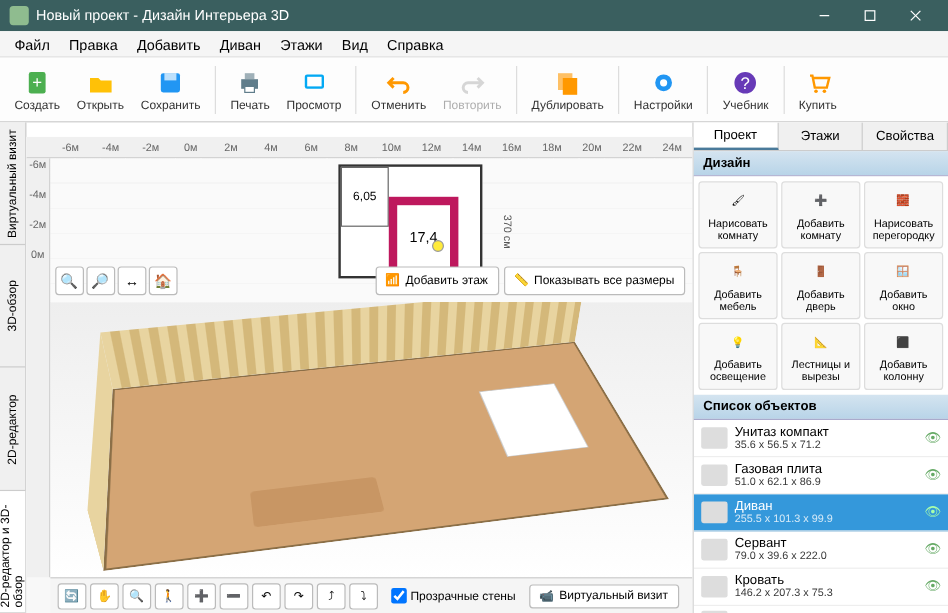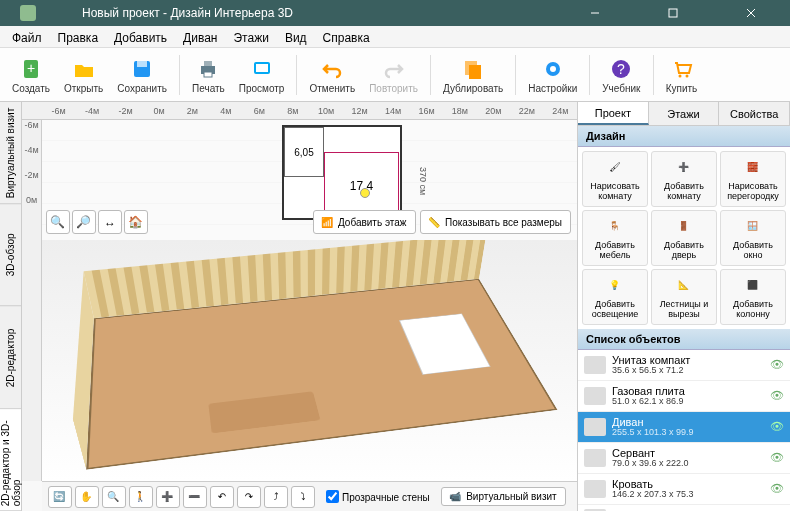--- a/index.html
+++ b/index.html
@@ -1,47 +1,47 @@
 <!DOCTYPE html>
 <html><head>
 <meta charset="utf-8">
 <style>
 * { margin: 0; padding: 0; box-sizing: border-box; font-family: Arial, sans-serif; }
 body { width: 790px; height: 511px; overflow: hidden; background: #fff; }
 
-.titlebar { height: 26px; background: #3a5f5f; color: #fff; display: flex; align-items: center; padding: 0 20px; font-size: 12px; gap: 40px; }
+.titlebar { height: 26px; background: #3a5f5f; color: #fff; display: flex; align-items: center; padding: 0 8px; font-size: 12px; }
 .titlebar .app-icon { width: 16px; height: 16px; background: #8fbc8f; border-radius: 3px; margin-right: 6px; }
 .titlebar .spacer { flex: 1; }
 .titlebar .winbtn { width: 38px; height: 26px; display: flex; align-items: center; justify-content: center; cursor: pointer; }
 
 .menubar { height: 22px; background: #f5f5f5; border-bottom: 1px solid #ddd; display: flex; align-items: flex-end; padding: 0 4px; font-size: 12px; }
 .menubar span { padding: 2px 8px; cursor: pointer; }
 
 .toolbar { height: 54px; background: #fdfdfd; border-bottom: 1px solid #ccc; display: flex; align-items: center; padding: 0 6px; gap: 2px; }
 .toolbtn { display: flex; flex-direction: column; align-items: center; justify-content: center; padding: 2px 6px; font-size: 10px; color: #333; cursor: pointer; border-radius: 3px; min-width: 44px; }
 .toolbtn.disabled { opacity: 0.4; }
 .toolbtn .ticon { width: 26px; height: 26px; margin-bottom: 1px; display: flex; align-items: center; justify-content: center; }
 .toolsep { width: 1px; height: 40px; background: #ddd; margin: 0 4px; }
 
 .main { display: flex; height: calc(511px - 26px - 22px - 54px); }
 
 .sidetabs { width: 22px; background: #f0f0f0; border-right: 1px solid #ccc; display: flex; flex-direction: column; }
 .sidetab { flex: 1; writing-mode: vertical-rl; transform: rotate(180deg); display: flex; align-items: center; justify-content: center; font-size: 10px; border-top: 1px solid #ccc; cursor: pointer; padding: 4px 0; }
 .sidetab.active { background: #fff; }
 
-.viewport { flex: 1; position: relative; background: #f8f8f8; overflow: hidden; }
+.viewport { flex: 1; position: relative; background: #f8f8f8; overflow: hidden; margin-top: 12px; }
 .ruler-h { height: 18px; background: #f0f0f0; border-bottom: 1px solid #ccc; display: flex; font-size: 9px; color: #666; align-items: center; padding-left: 20px; }
 .ruler-h span { width: 35px; text-align: center; }
 .ruler-v { position: absolute; left: 0; top: 18px; width: 20px; bottom: 30px; background: #f0f0f0; border-right: 1px solid #ccc; font-size: 9px; color: #666; display: flex; flex-direction: column; justify-content: flex-start; }
 .ruler-v span { height: 25px; text-align: center; }
 
 .canvas2d { position: absolute; left: 20px; top: 18px; right: 0; height: 120px; background: repeating-linear-gradient(#fafafa 0 20px, #f5f5f5 20px 21px), repeating-linear-gradient(90deg, transparent 0 20px, #f5f5f5 20px 21px); }
 .floorplan { position: absolute; left: 240px; top: 5px; width: 120px; height: 95px; background: #fff; border: 2px solid #333; }
 .floorplan .room1 { position: absolute; left: 0; top: 0; width: 40px; height: 50px; border: 1px solid #666; display:flex; align-items:center; justify-content:center; font-size:10px;}
-.floorplan .room2 { position: absolute; left: 40px; top: 25px; width: 75px; height: 68px; border: 1px solid #be185d; display:flex; align-items:center; justify-content:center; font-size:12px; }
+.floorplan .room2 { position: absolute; left: 40px; top: 25px; width: 58px; height: 68px; border: 7px solid #be185d; display:flex; align-items:center; justify-content:center; font-size:12px; }
 .floorplan .dot { position: absolute; right: 30px; bottom: 20px; width: 10px; height: 10px; background: #ffeb3b; border: 1px solid #999; border-radius: 50%; }
 .floorplan .dim { position:absolute; right:-28px; top:40px; font-size:9px; writing-mode:vertical-rl; color:#555;}
 
 .viewtools { position: absolute; left: 24px; top: 108px; display: flex; gap: 2px; }
 .vtbtn { width: 24px; height: 24px; background: #fff; border: 1px solid #bbb; border-radius: 3px; display: flex; align-items: center; justify-content: center; cursor: pointer; font-size: 12px; }
 
 .floorbtns { position: absolute; right: 6px; top: 108px; display: flex; gap: 4px; }
 .fbtn { height: 24px; background: #fff; border: 1px solid #bbb; border-radius: 3px; display: flex; align-items: center; padding: 0 8px; font-size: 10px; cursor: pointer; gap: 4px; }
 
 .canvas3d { position: absolute; left: 20px; top: 138px; right: 0; bottom: 30px; background: linear-gradient(#eee, #fff); display: flex; align-items: center; justify-content: center; overflow:hidden; }

